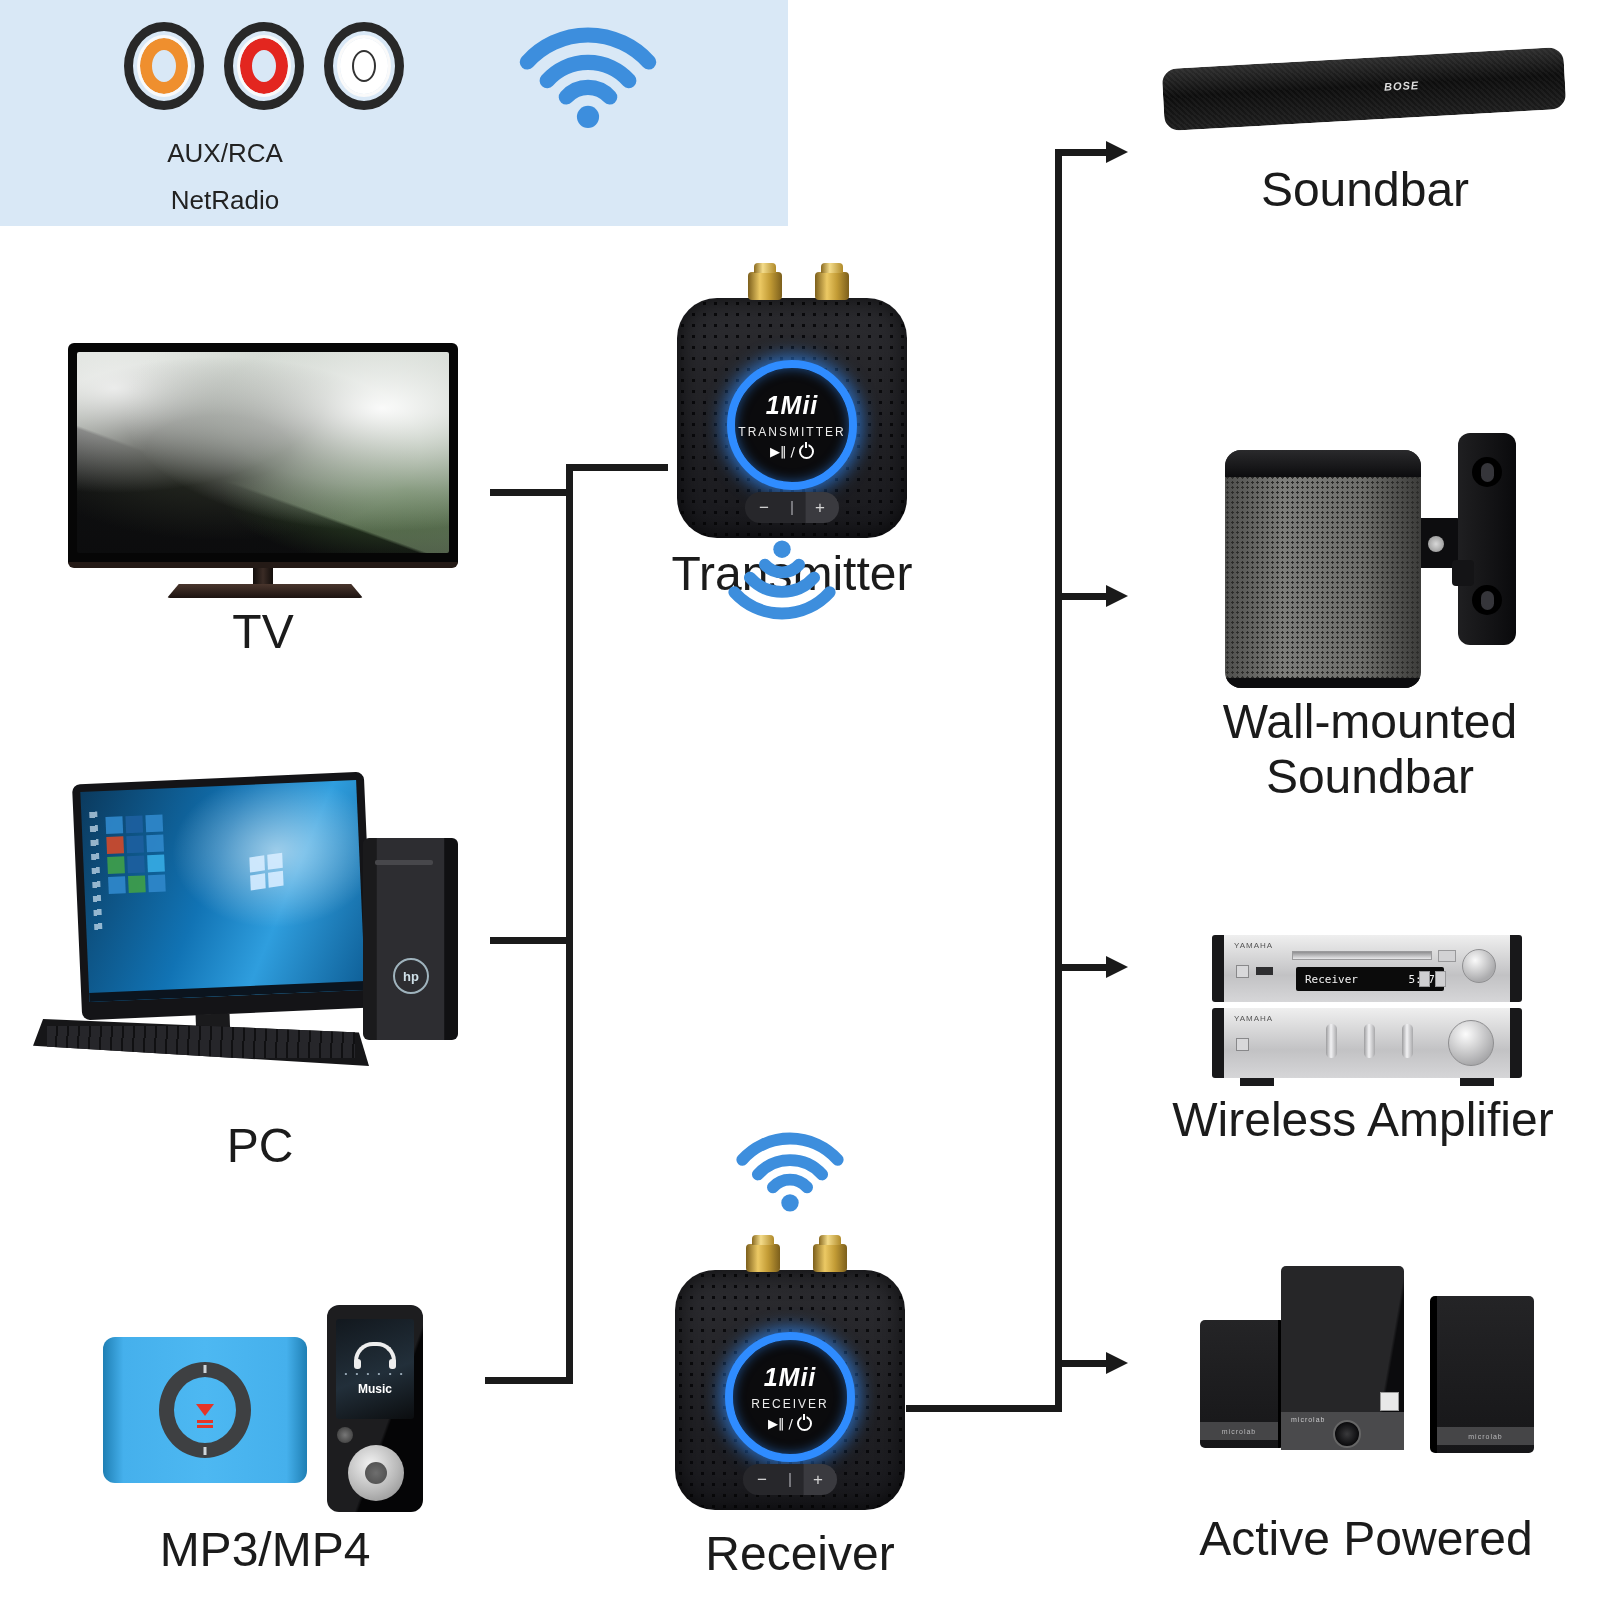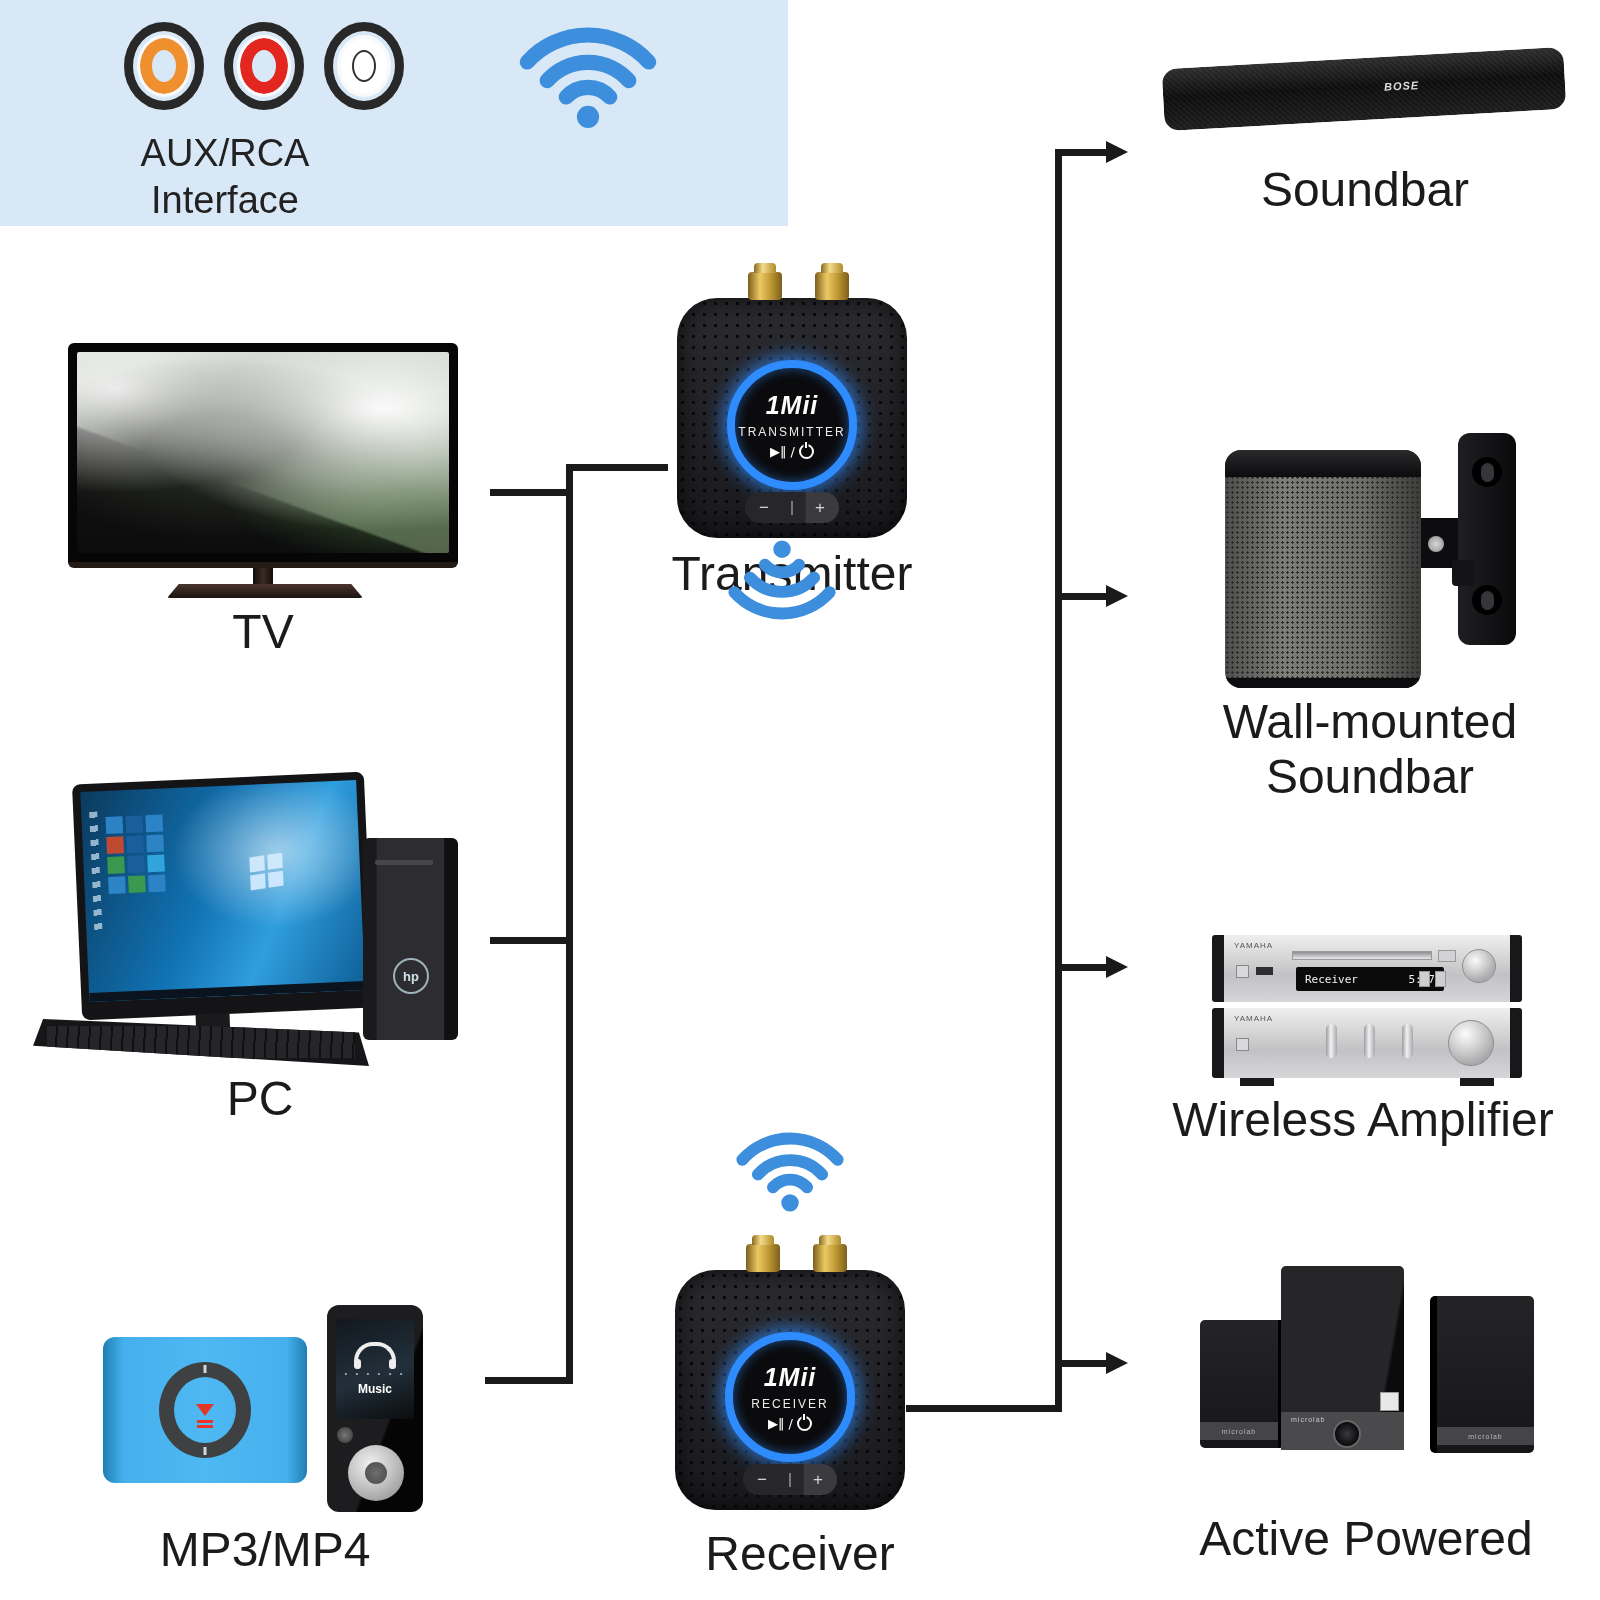--- a/index.html
+++ b/index.html
@@ -9,21 +9,21 @@
 
   
   .legend{left:0;top:0;width:788px;height:226px;background:var(--legend-bg,#d9e8f6);}
   .rca{box-sizing:border-box;width:80px;height:88px;border:9px solid #282828;border-radius:50%;
        display:grid;place-items:center;}
   .rca-core{box-sizing:border-box;width:48px;height:56px;border-radius:50%;outline:3px solid #fafafa;}
   .rca-orange .rca-core{border:12px solid var(--rca-orange,#ef8f2e);}
   .rca-red .rca-core{border:12px solid var(--rca-red,#e3261f);}
   .rca-white .rca-core{border:12px solid #fff;background:#fff;position:relative;}
   .rca-white .rca-core:after{content:'';position:absolute;inset:0;border:2px solid #333;border-radius:50%;}
-  .legend-caption{width:360px;text-align:center;font-size:38px;line-height:47px;color:#222;}
+  .legend-caption{width:360px;text-align:center;font-size:26px;line-height:47px;color:#222;}
   .wifi path{stroke:var(--wifi-blue,#3d8edd);stroke-width:13;fill:none;stroke-linecap:round;}
   .wifi circle{fill:var(--wifi-blue,#3d8edd);}
 
   
   .line{background:#1a1a1a;}
   .arrow-head{width:0;height:0;border-top:11px solid transparent;border-bottom:11px solid transparent;
               border-left:22px solid #1a1a1a;}
 
   
   .dev-label{width:440px;text-align:center;font-size:48px;color:#1b1b1b;}
@@ -201,21 +201,21 @@
         <div class="rca-core"></div>
       </div>
     <svg class="abs wifi" style="left:518px;top:14px;" width="140" height="117" viewBox="0 0 120 100">
       <path d="M8 41 A 70 70 0 0 1 112 41"></path>
       <path d="M25 57 A 47 47 0 0 1 95 57"></path>
       <path d="M41.4 71 A 25 25 0 0 1 78.6 71"></path>
       <circle cx="60" cy="88" r="9.5"></circle>
     </svg>
     <div class="abs legend-caption" style="left:45px;top:130px;">
       <div>AUX/RCA</div>
-      <div>Interface</div>
+      <div>NetRadio</div>
     </div>
   </section>
 
   <div class="abs line" style="left:490px;top:489px;width:83px;height:7px;"></div>
   <div class="abs line" style="left:490px;top:937px;width:83px;height:7px;"></div>
   <div class="abs line" style="left:485px;top:1377px;width:88px;height:7px;"></div>
   <div class="abs line" style="left:566px;top:464px;width:7px;height:920px;"></div>
   <div class="abs line" style="left:566px;top:464px;width:102px;height:7px;"></div>
 
   <div class="abs line" style="left:1055px;top:149px;width:7px;height:1263px;"></div>
@@ -268,21 +268,21 @@
         </div>
         <div class="pc-taskbar"></div>
       </div>
     </div>
     <div class="abs pc-neck"></div>
     <div class="abs pc-tower">
       <div class="pc-drive"></div>
       <div class="pc-hp">hp</div>
     </div>
     <div class="abs pc-keyboard"></div>
-    <div class="abs dev-label" style="left:40px;top:1071px;">PC</div>
+    <div class="abs dev-label" style="left:40px;top:1118px;">PC</div>
   </figure>
 
   <figure class="abs" style="margin:0;">
     <div class="abs mp3">
       <div class="mp3-ring">
         <div class="mp3-glyph"></div>
       </div>
     </div>
     <div class="abs mp4">
       <div class="mp4-screen">

